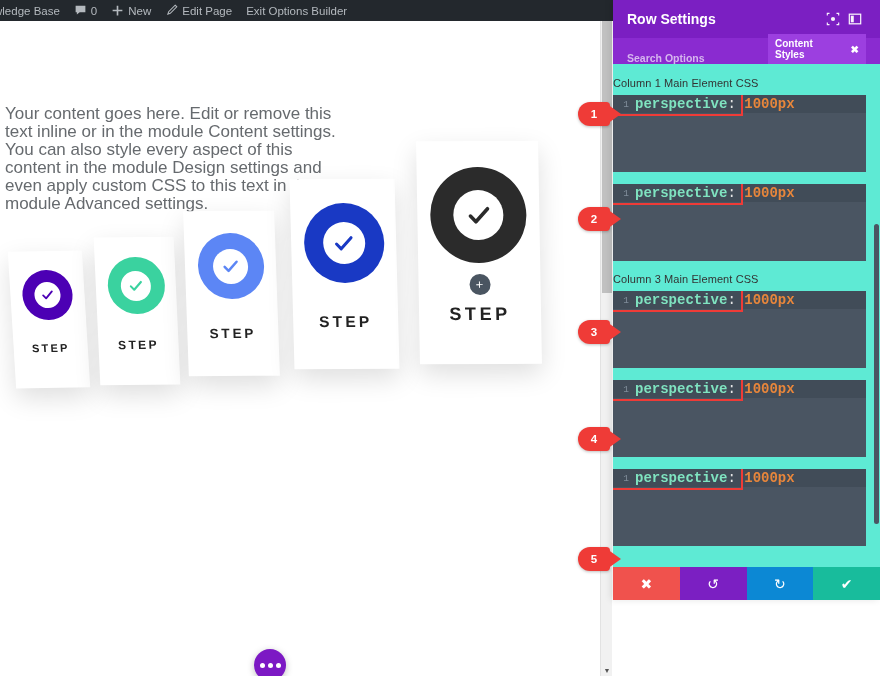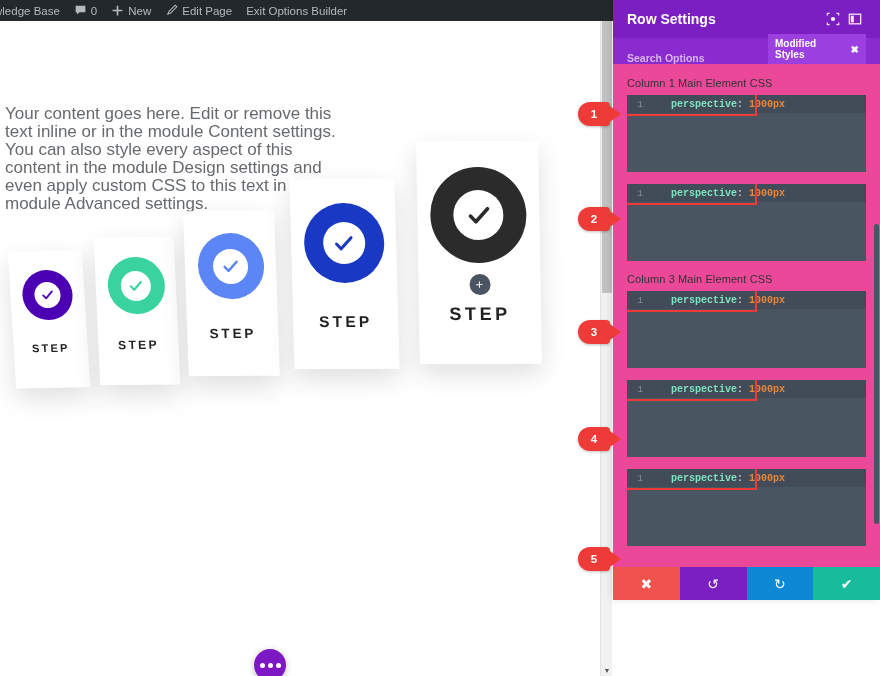--- a/index.html
+++ b/index.html
@@ -138,38 +138,38 @@
   }
   .panel-search-input::placeholder { color: #d6b5ef; font-weight: 700; }
   .modified-badge {
     background: #9c3fe0; color: #fff; font-size: 10px; font-weight: 700;
     padding: 4px 7px; display: flex; align-items: center; gap: 6px;
   }
   .modified-badge .x { font-size: 10px; }
 
   .panel-body {
     position: absolute; top: 64px; left: 0; width: 267px; height: 584px;
-    background: #ec4899; padding: 13px 14px 0 14px; overflow: hidden;
+    background: #5eead4; padding: 13px 14px 0 0; overflow: hidden;
   }
   .field { margin-bottom: 12px; position: relative; }
   .field-label {
     font-size: 11px; color: #333; margin-bottom: 6px; letter-spacing: .1px;
   }
   .code-editor {
     background: #4a5562; height: 77px; position: relative; overflow: hidden;
   }
   .code-line-active {
     background: #414c58; height: 18px; display: flex; align-items: center;
   }
   .code-gutter {
     width: 22px; text-align: right; padding-right: 6px;
     font-family: "Liberation Mono", monospace; font-size: 9.5px; color: #7f8c99;
   }
   .code-text {
-    font-family: "Liberation Mono", monospace; font-size: 10px; white-space: pre; margin-left: 22px;
+    font-family: "Liberation Mono", monospace; font-size: 14px; white-space: pre;
   }
   .tok-prop { color: #7fe3c0; font-weight: 700; }
   .tok-punc { color: #e6e6e6; }
   .tok-val  { color: #e8863b; font-weight: 700; }
   .code-highlight {
     position: absolute; left: -2px; top: -2px; width: 132px; height: 23px;
     border: 2px solid #ef3b37; pointer-events: none;
   }
 
   
@@ -362,21 +362,21 @@
         <svg width="14" height="14" viewBox="0 0 16 16">
           <rect x="1.5" y="2.5" width="13" height="11" fill="none" stroke="#fff" stroke-width="1.4"></rect>
           <rect x="3.2" y="4.2" width="3.4" height="7.6" fill="#fff"></rect>
         </svg>
       </div>
     </div>
 
     <div class="panel-searchbar">
       <input class="panel-search-input" type="text" placeholder="Search Options" style="">
       <div class="modified-badge">
-        <span>Modified Styles</span>
+        <span>Content Styles</span>
         <span class="x">✖</span>
       </div>
     </div>
 
     <div class="panel-body">
 
       <div class="field">
         <div class="field-label">Column 1 Main Element CSS</div>
         <div class="code-editor">
           <div class="code-line-active">

